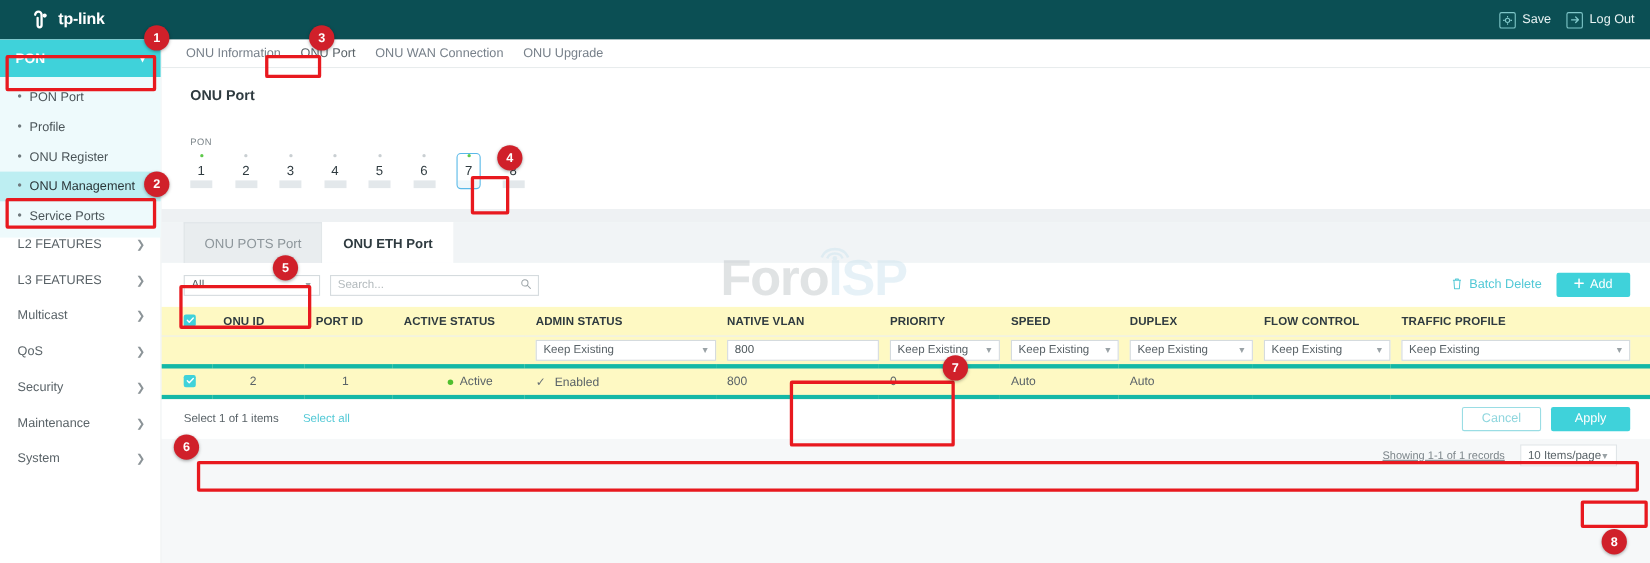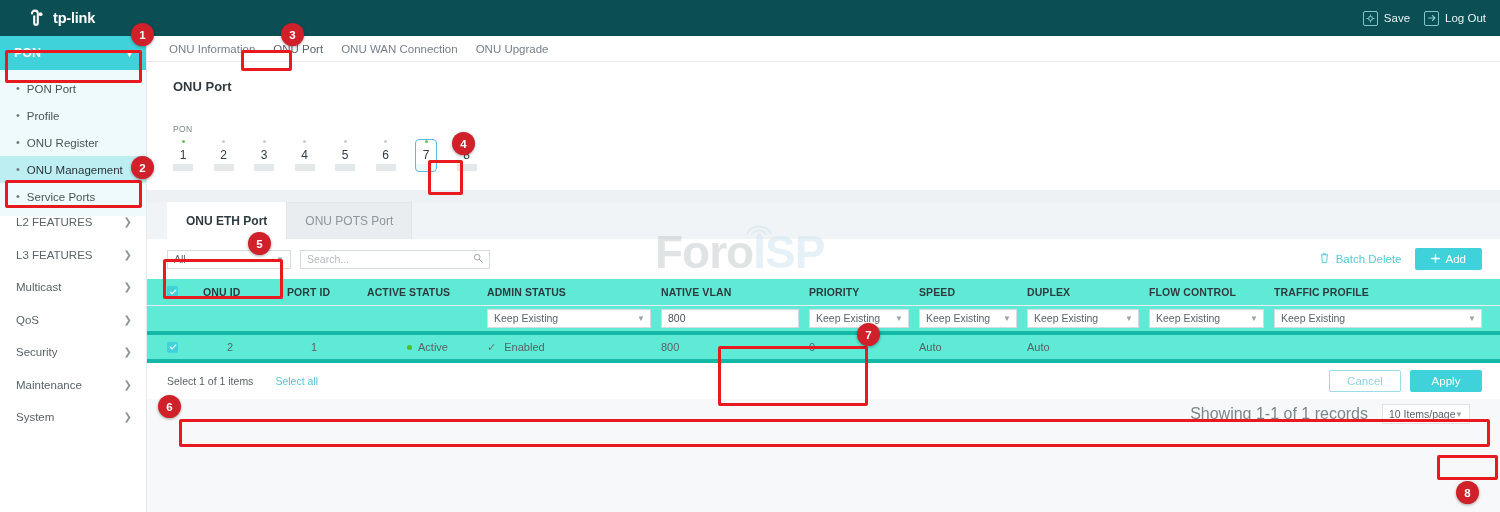--- a/index.html
+++ b/index.html
@@ -101,21 +101,21 @@
   .search-box .mag { position: absolute; right: 6px; color: #9aa2a6; }
   .toolbar-right { margin-left: auto; display: flex; align-items: center; gap: 13px; }
   .batch-del { display: flex; align-items: center; gap: 6px; color: #53c9d6; font-size: 11.5px; cursor: pointer; }
   .btn-add {
     background: #3fd2da; color: #ffffff; font-size: 11.5px; height: 22px;
     padding: 0 16px; display: flex; align-items: center; gap: 6px;
     border-radius: 2px; cursor: pointer; border: none;
   }
 
   
-  table.grid { width: 100%; border-collapse: collapse; background: #5eead4; table-layout: fixed; }
+  table.grid { width: 100%; border-collapse: collapse; background: #fef9c3; table-layout: fixed; }
   table.grid th {
     font-size: 10.5px; color: #2f3b40; font-weight: bold; text-align: left;
     height: 26px; padding: 0 0 0 10px; letter-spacing: .1px;
     border-bottom: 1px solid #eceff1;
   }
   table.grid td {
     font-size: 11px; color: #5a6368; height: 28px; padding: 0 0 0 10px;
     border-bottom: 4px solid #14b8a6; vertical-align: middle;
   }
   .col-chk { width: 46px; padding-left: 20px !important; }
@@ -149,21 +149,21 @@
     width: 72px; height: 22px; border: 1px solid #9adde4; background: #ffffff;
     color: #8fd6de; font-size: 11.5px; display: flex; align-items: center;
     justify-content: center; border-radius: 2px; cursor: pointer;
   }
   .btn-apply {
     width: 72px; height: 22px; background: #3fd2da; color: #ffffff; font-size: 11.5px;
     display: flex; align-items: center; justify-content: center; border-radius: 2px;
     cursor: pointer; border: none;
   }
   .foot2 { display: flex; align-items: center; height: 30px; padding-right: 30px; justify-content: flex-end; gap: 14px; }
-  .rec-info { font-size: 16px; color: #7c858a; text-decoration: underline; }
+  .rec-info { font-size: 10px; color: #7c858a; text-decoration: underline; }
   .page-size {
     width: 88px; height: 20px; border: 1px solid #e0e5e8; background: #ffffff;
     font-size: 10.5px; color: #5a6368; padding: 0 6px; display: flex; align-items: center;
     position: relative; cursor: pointer;
   }
   .page-size .chev-d { position: absolute; right: 6px; color: #9aa2a6; font-size: 8px; }
 
   
   .watermark {
     position: absolute; left: 655px; top: 224px; width: 190px; height: 66px;
@@ -332,22 +332,22 @@
               <div class="pon-num">8</div>
               <div class="pon-bar"></div>
             </div>
           </div>
         </div>
       </div>
 
       <div class="spacer-gap"></div>
 
       <div class="tabs-sub">
+        <div class="tab-sub">ONU POTS Port</div>
         <div class="tab-sub active">ONU ETH Port</div>
-        <div class="tab-sub">ONU POTS Port</div>
       </div>
 
       <div class="toolbar">
         <div class="select-box">
           <span>All</span>
           <span class="chev-d">▼</span>
         </div>
         <div class="search-box">
           <span>Search...</span>
           <span class="mag">

